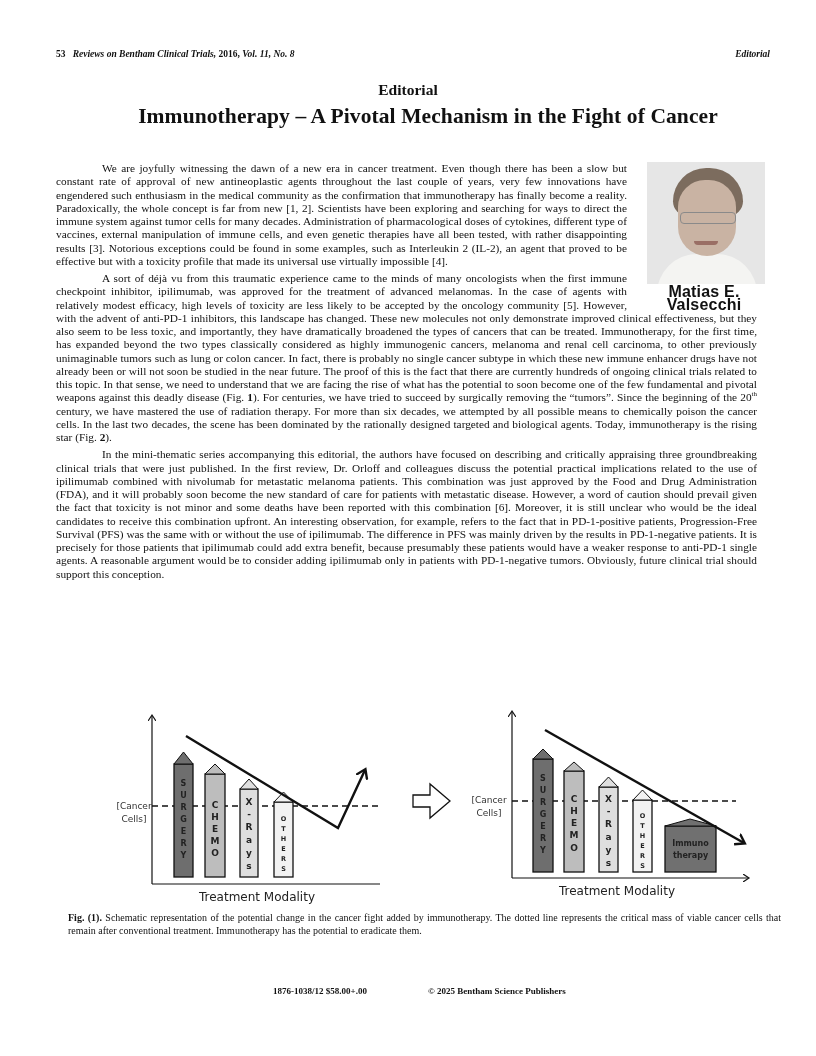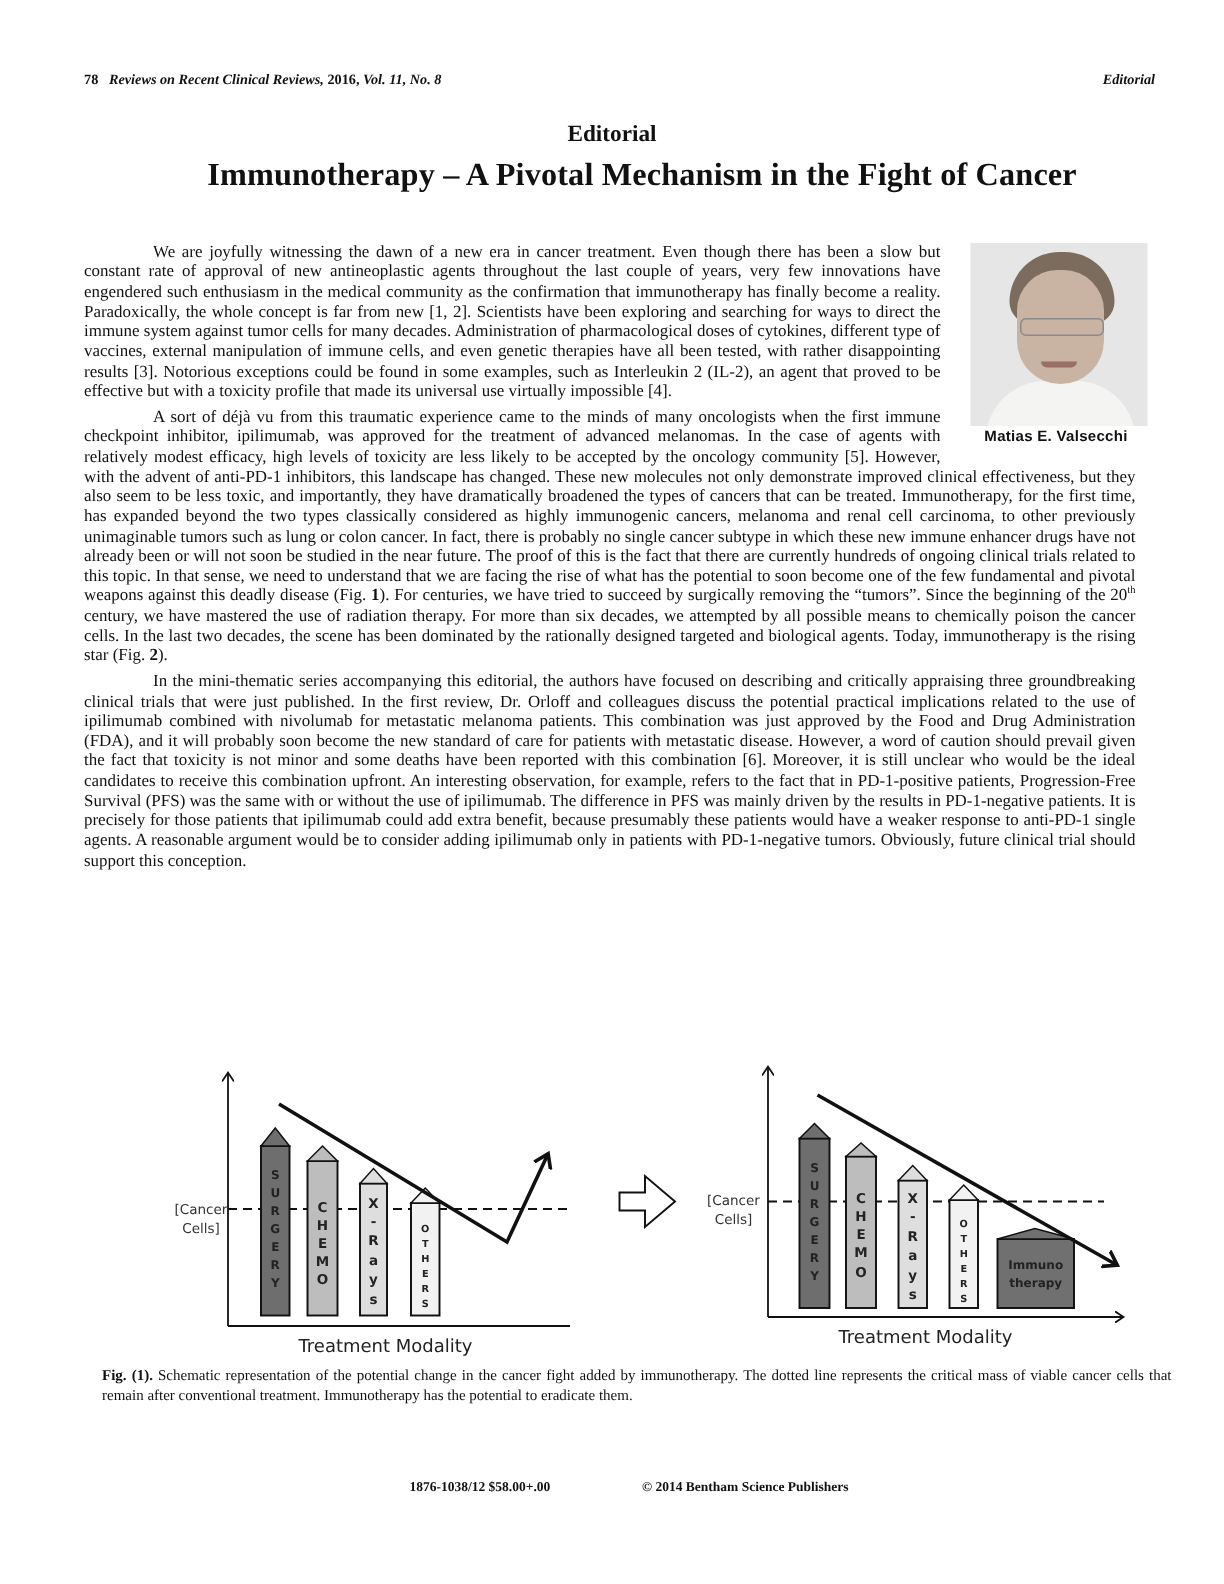--- a/index.html
+++ b/index.html
@@ -18,35 +18,35 @@
                text-align: justify; }
   .para { margin: 0 12px 4px 0; text-indent: 46px; }
   #p1-wrap { top: 162px; }
   .photo-box { float: right; width: 130px; height: 140px; margin: 0 0 6px 12px; text-align: center; }
   .photo { width: 118px; height: 122px; margin-left: 8px; background: #e6e6e6; position: relative; overflow: hidden; }
   .photo .hair { position: absolute; left: 26px; top: 6px; width: 70px; height: 48px; border-radius: 36px 36px 16px 16px; background: #7c6c5e; }
   .photo .face { position: absolute; left: 31px; top: 18px; width: 58px; height: 76px; border-radius: 28px 28px 30px 30px; background: #c9b3a3; }
   .photo .glasses { position: absolute; left: 33px; top: 50px; width: 54px; height: 10px; border: 1px solid #8a8a8a; border-radius: 4px; }
   .photo .mouth { position: absolute; left: 47px; top: 79px; width: 24px; height: 4px; border-radius: 0 0 10px 10px; background: #9a6f65; }
   .photo .shirt { position: absolute; left: 10px; top: 92px; width: 100px; height: 40px; border-radius: 40px 40px 0 0; background: #f4f4f2; }
-  .photo-caption { font-size: 10px; font-weight: bold; margin-top: 1px; letter-spacing: 0.2px; font-family: "Liberation Sans", sans-serif; }
+  .photo-caption { font-size: 16px; font-weight: bold; margin-top: 1px; letter-spacing: 0.2px; font-family: "Liberation Sans", sans-serif; }
   sup { font-size: 7px; line-height: 0; }
   .figure { position: absolute; top: 706px; left: 0; width: 816px; height: 200px; }
   .fig-caption { position: absolute; top: 912px; left: 68px; width: 713px; font-size: 10px; line-height: 12.5px; text-align: justify; }
   .fig-caption b { font-weight: bold; }
   .footer { position: absolute; top: 986px; left: 0; width: 816px; font-size: 9px; font-weight: bold; }
   .footer .issn { position: absolute; left: 273px; }
   .footer .copy { position: absolute; left: 428px; }
   svg text { font-family: "DejaVu Sans", "Liberation Sans", sans-serif; }
 </style>
 </head>
 <body>
 
 <div class="running-head">
-  <span class="left"><span>78</span>&nbsp;&nbsp; <i>Reviews on Recent Clinical Reviews,</i> <span>2016,</span> <i>Vol. 11, No. 8</i></span>
+  <span class="left"><span>53</span>&nbsp;&nbsp; <i>Reviews on Bentham Clinical Trials,</i> <span>2016,</span> <i>Vol. 11, No. 8</i></span>
   <span class="right">Editorial</span>
 </div>
 
 <div class="section-label">Editorial</div>
 <div class="title">Immunotherapy – A Pivotal Mechanism in the Fight of Cancer</div>
 
 <div class="body-text" id="p1-wrap">
   <div class="photo-box">
     <div class="photo">
       <div class="hair"></div>
@@ -173,14 +173,14 @@
       <line x1="545" y1="24" x2="744" y2="137" stroke="#111" stroke-width="2.4" marker-end="url(#bigah)"></line>
       <text x="617" y="189" font-size="12" text-anchor="middle" fill="#222">Treatment Modality</text>
     </g>
   </svg>
 </div>
 
 <div class="fig-caption"><b>Fig. (1).</b><span> Schematic representation of the potential change in the cancer fight added by immunotherapy. The dotted line represents the critical mass of viable cancer cells that remain after conventional treatment. Immunotherapy has the potential to eradicate them.</span></div>
 
 <div class="footer">
   <span class="issn">1876-1038/12 $58.00+.00</span>
-  <span class="copy">© 2014 Bentham Science Publishers</span>
+  <span class="copy">© 2025 Bentham Science Publishers</span>
 </div>
 
 </body></html>

